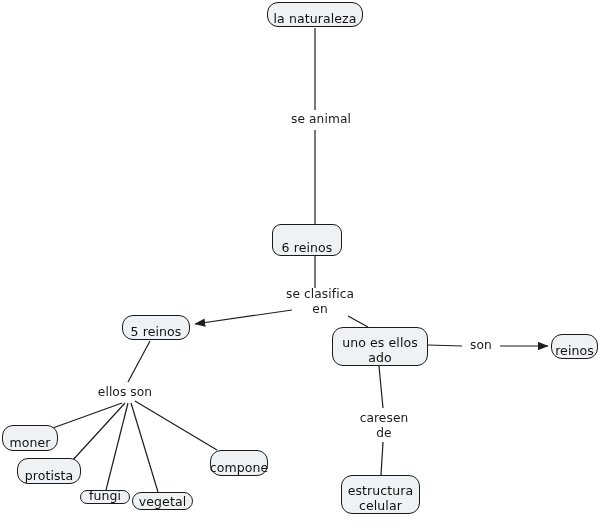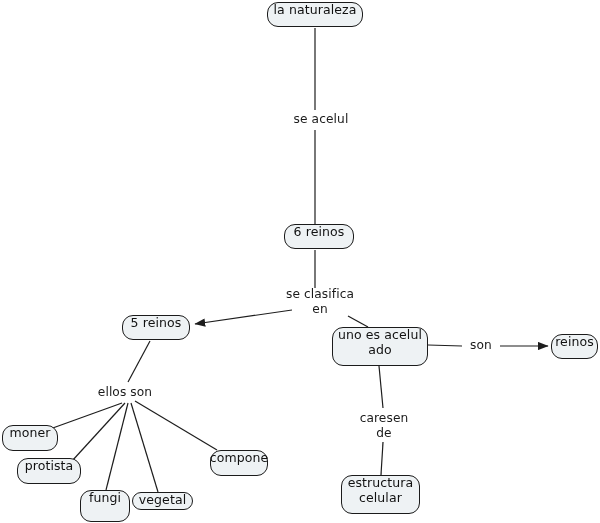--- a/index.html
+++ b/index.html
@@ -31,21 +31,21 @@
     box-sizing: border-box;
     background: #eef2f4;
     border: 1.3px solid #1b1b1b;
     border-radius: 11px;
     color: #111111;
     font-family: "DejaVu Sans", sans-serif;
     font-size: 12.5px;
     line-height: 14.5px;
     text-align: center;
     display: flex;
-    align-items: flex-start;
+    align-items: flex-end;
     justify-content: center;
     white-space: pre;
     letter-spacing: 0.1px;
   }
   .link-label {
     position: absolute;
     color: #1a1a1a;
     font-family: "DejaVu Sans", sans-serif;
     font-size: 12.2px;
     line-height: 14.5px;
@@ -91,63 +91,63 @@
 
     <line x1="379" y1="366" x2="383" y2="408" stroke="#1d1d1d" stroke-width="1.2"></line>
 
     <line x1="383" y1="442" x2="381" y2="475" stroke="#1d1d1d" stroke-width="1.2"></line>
   </svg>
 
   <div class="node" style="left:267px; top:2px; width:96px; height:25px;">
     <span>la naturaleza</span>
   </div>
 
-  <div class="node" style="left:284px; top:224px; width:70px; height:25px;">
+  <div class="node" style="left:272px; top:224px; width:70px; height:32px;border-radius:9px;">
     <span>6 reinos</span>
   </div>
 
   <div class="node" style="left:122px; top:315px; width:68px; height:25px;">
     <span>5 reinos</span>
   </div>
 
   <div class="node" style="left:332px; top:327px; width:96px; height:39px;">
-    <span>uno es acelul
+    <span>uno es ellos
 ado</span>
   </div>
 
   <div class="node" style="left:551px; top:334px; width:47px; height:25px;">
     <span>reinos</span>
   </div>
 
   <div class="node" style="left:341px; top:475px; width:79px; height:39px;">
     <span>estructura
 celular</span>
   </div>
 
   <div class="node" style="left:2px; top:425px; width:56px; height:26px;">
     <span>moner</span>
   </div>
 
   <div class="node" style="left:17px; top:458px; width:64px; height:26px;">
     <span>protista</span>
   </div>
 
-  <div class="node" style="left:80px; top:490px; width:50px; height:32px;">
+  <div class="node" style="left:80px; top:490px; width:50px; height:14px;">
     <span>fungi</span>
   </div>
 
   <div class="node" style="left:132px; top:492px; width:61px; height:18px;">
     <span>vegetal</span>
   </div>
 
   <div class="node" style="left:210px; top:450px; width:58px; height:26px;">
     <span>compone</span>
   </div>
 
-  <div class="link-label" style="left:271px; top:112px; width:100px;">se acelul</div>
+  <div class="link-label" style="left:271px; top:112px; width:100px;">se animal</div>
 
   <div class="link-label" style="left:270px; top:287px; width:100px;">se clasifica
 en</div>
 
   <div class="link-label" style="left:88px; top:385px; width:74px;">ellos son</div>
 
   <div class="link-label" style="left:466px; top:338px; width:30px;">son</div>
 
   <div class="link-label" style="left:351px; top:411px; width:66px;">caresen
 de</div>

